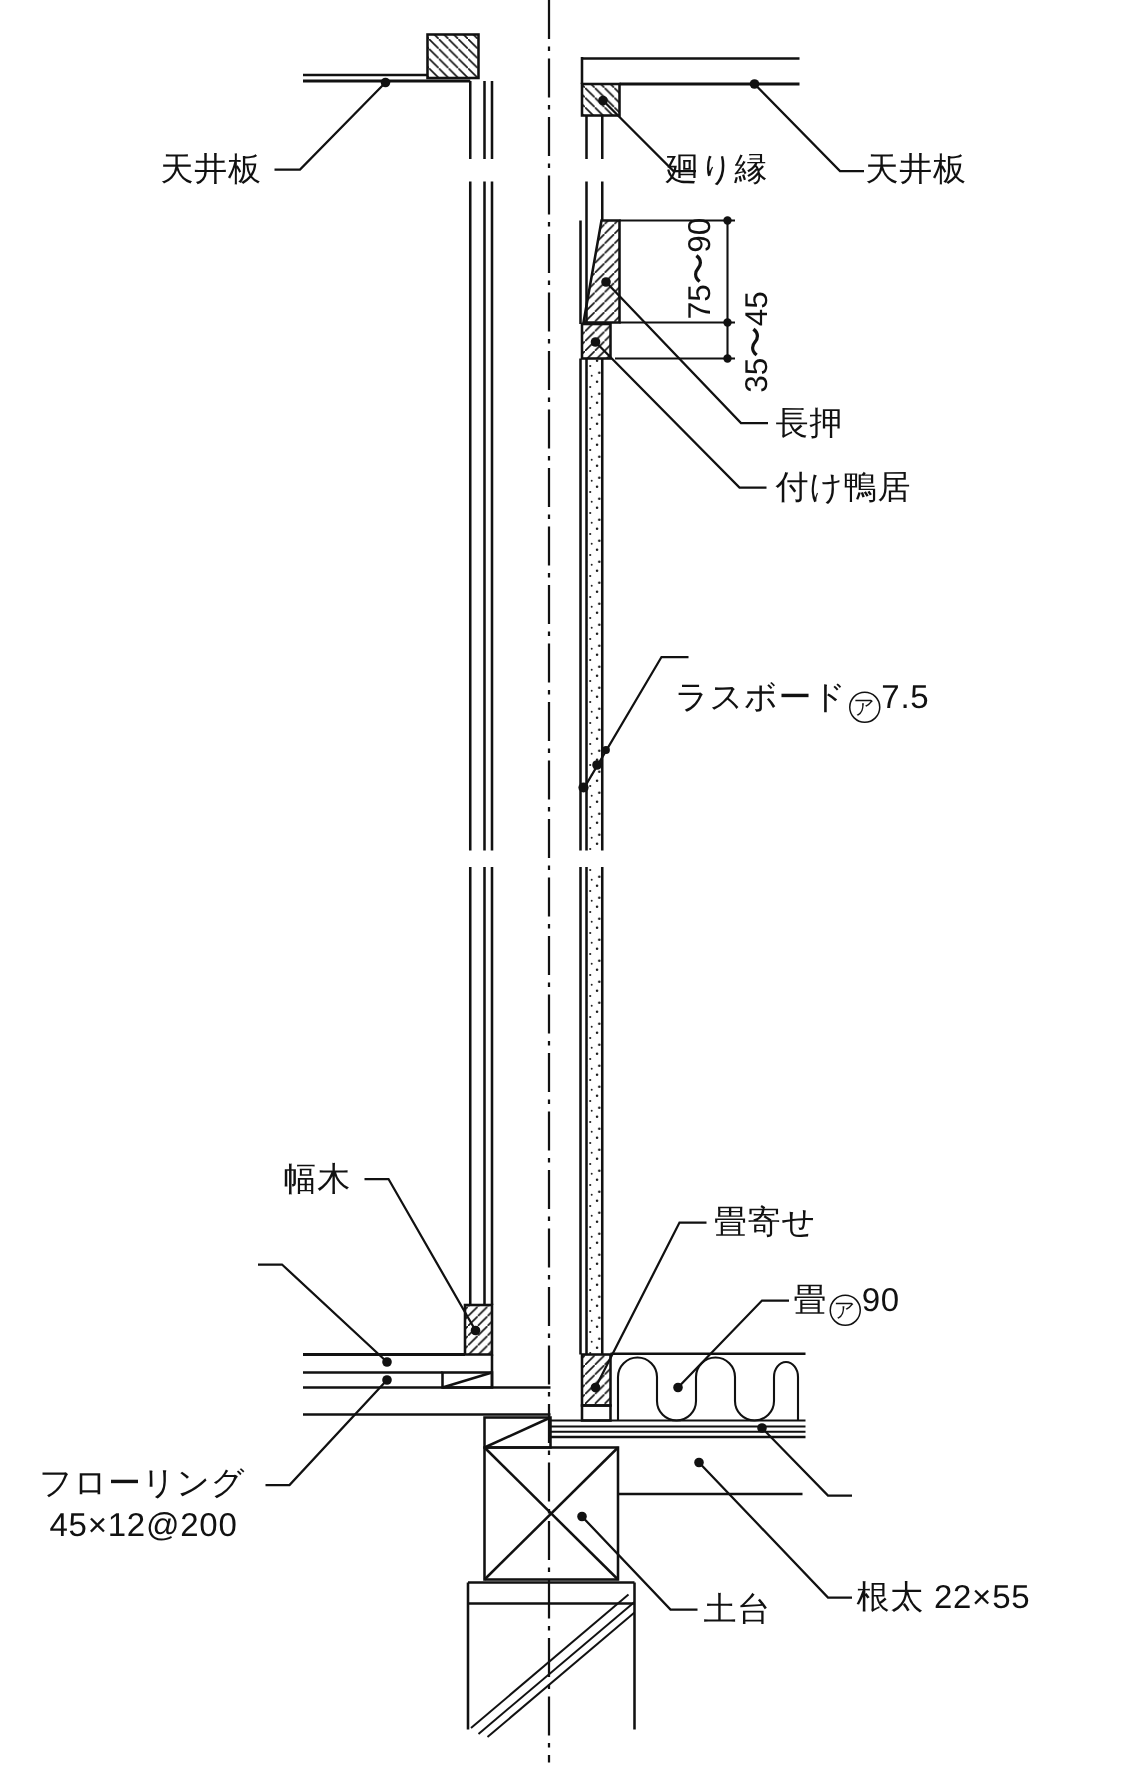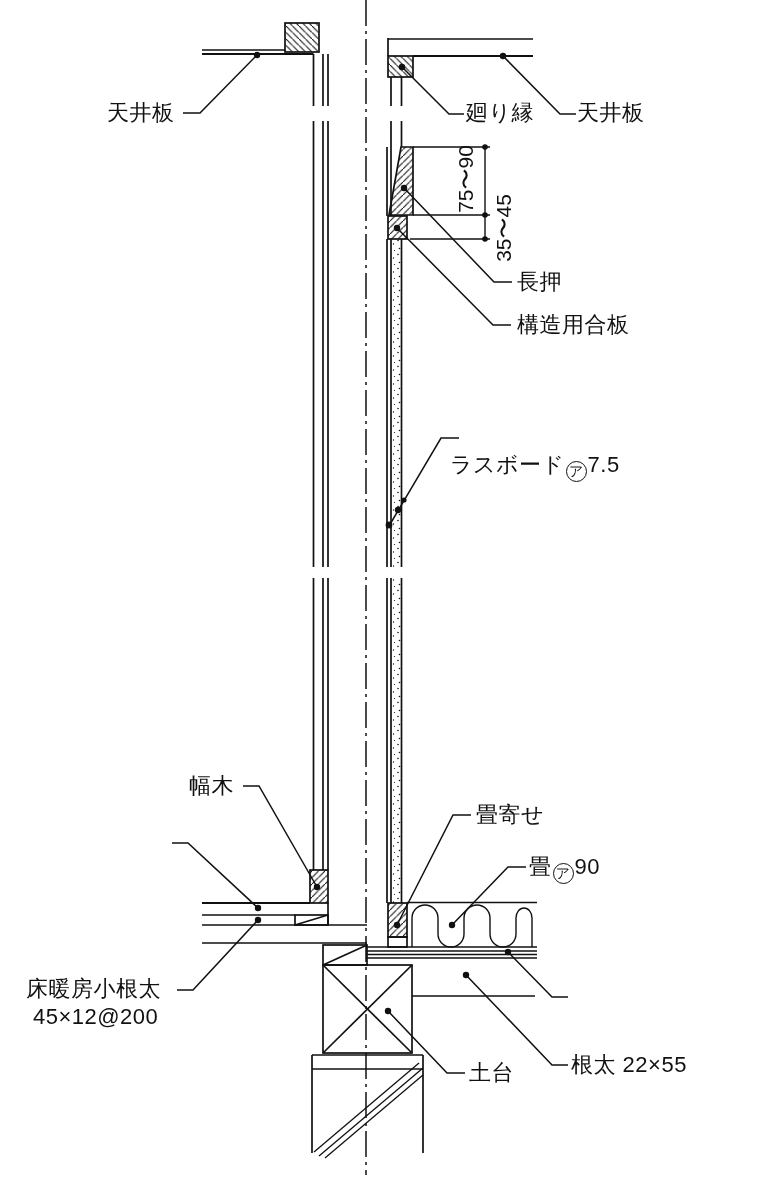--- a/index.html
+++ b/index.html
@@ -196,47 +196,47 @@
       <circle cx="466" cy="975" r="3.2"></circle>
       <circle cx="388" cy="1011" r="3.2"></circle>
       <circle cx="485" cy="147" r="2.8"></circle>
       <circle cx="485" cy="215" r="2.8"></circle>
       <circle cx="485" cy="239" r="2.8"></circle>
     </g>
   </svg>
 
   <div class="lbl" style="left:107px;top:100px">天井板</div>
 
-  <div class="lbl" style="left:466px;top:100px">廻り縁</div>
+  <div class="lbl" style="left:444px;top:100px">廻り縁</div>
 
   <div class="lbl" style="left:577px;top:100px">天井板</div>
 
   <div class="dim" style="left:466px;top:179px">75〜90</div>
 
   <div class="dim" style="left:504px;top:228px">35〜45</div>
 
   <div class="lbl" style="left:517px;top:269px">長押</div>
 
-  <div class="lbl" style="left:517px;top:312px">構造用合板</div>
+  <div class="lbl" style="left:517px;top:312px">付け鴨居</div>
 
 
   <div class="lbl" style="left:450px;top:452px">
     <span>ラスボード</span><span class="circA">ア</span><span>7.5</span>
   </div>
 
   <div class="lbl" style="left:189px;top:773px">幅木</div>
 
 
   <div class="lbl" style="left:476px;top:802px">畳寄せ</div>
 
   <div class="lbl" style="left:529px;top:854px">
     <span>畳</span><span class="circA">ア</span><span>90</span>
   </div>
 
-  <div class="lbl" style="left:26px;top:976px">床暖房小根太</div>
+  <div class="lbl" style="left:26px;top:976px">フローリング</div>
 
   <div class="lbl" style="left:33px;top:1004px">45×12@200</div>
 
 
   <div class="lbl" style="left:571px;top:1052px">根太 22×55</div>
 
   <div class="lbl" style="left:469px;top:1060px">土台</div>
 
 </div>
 

